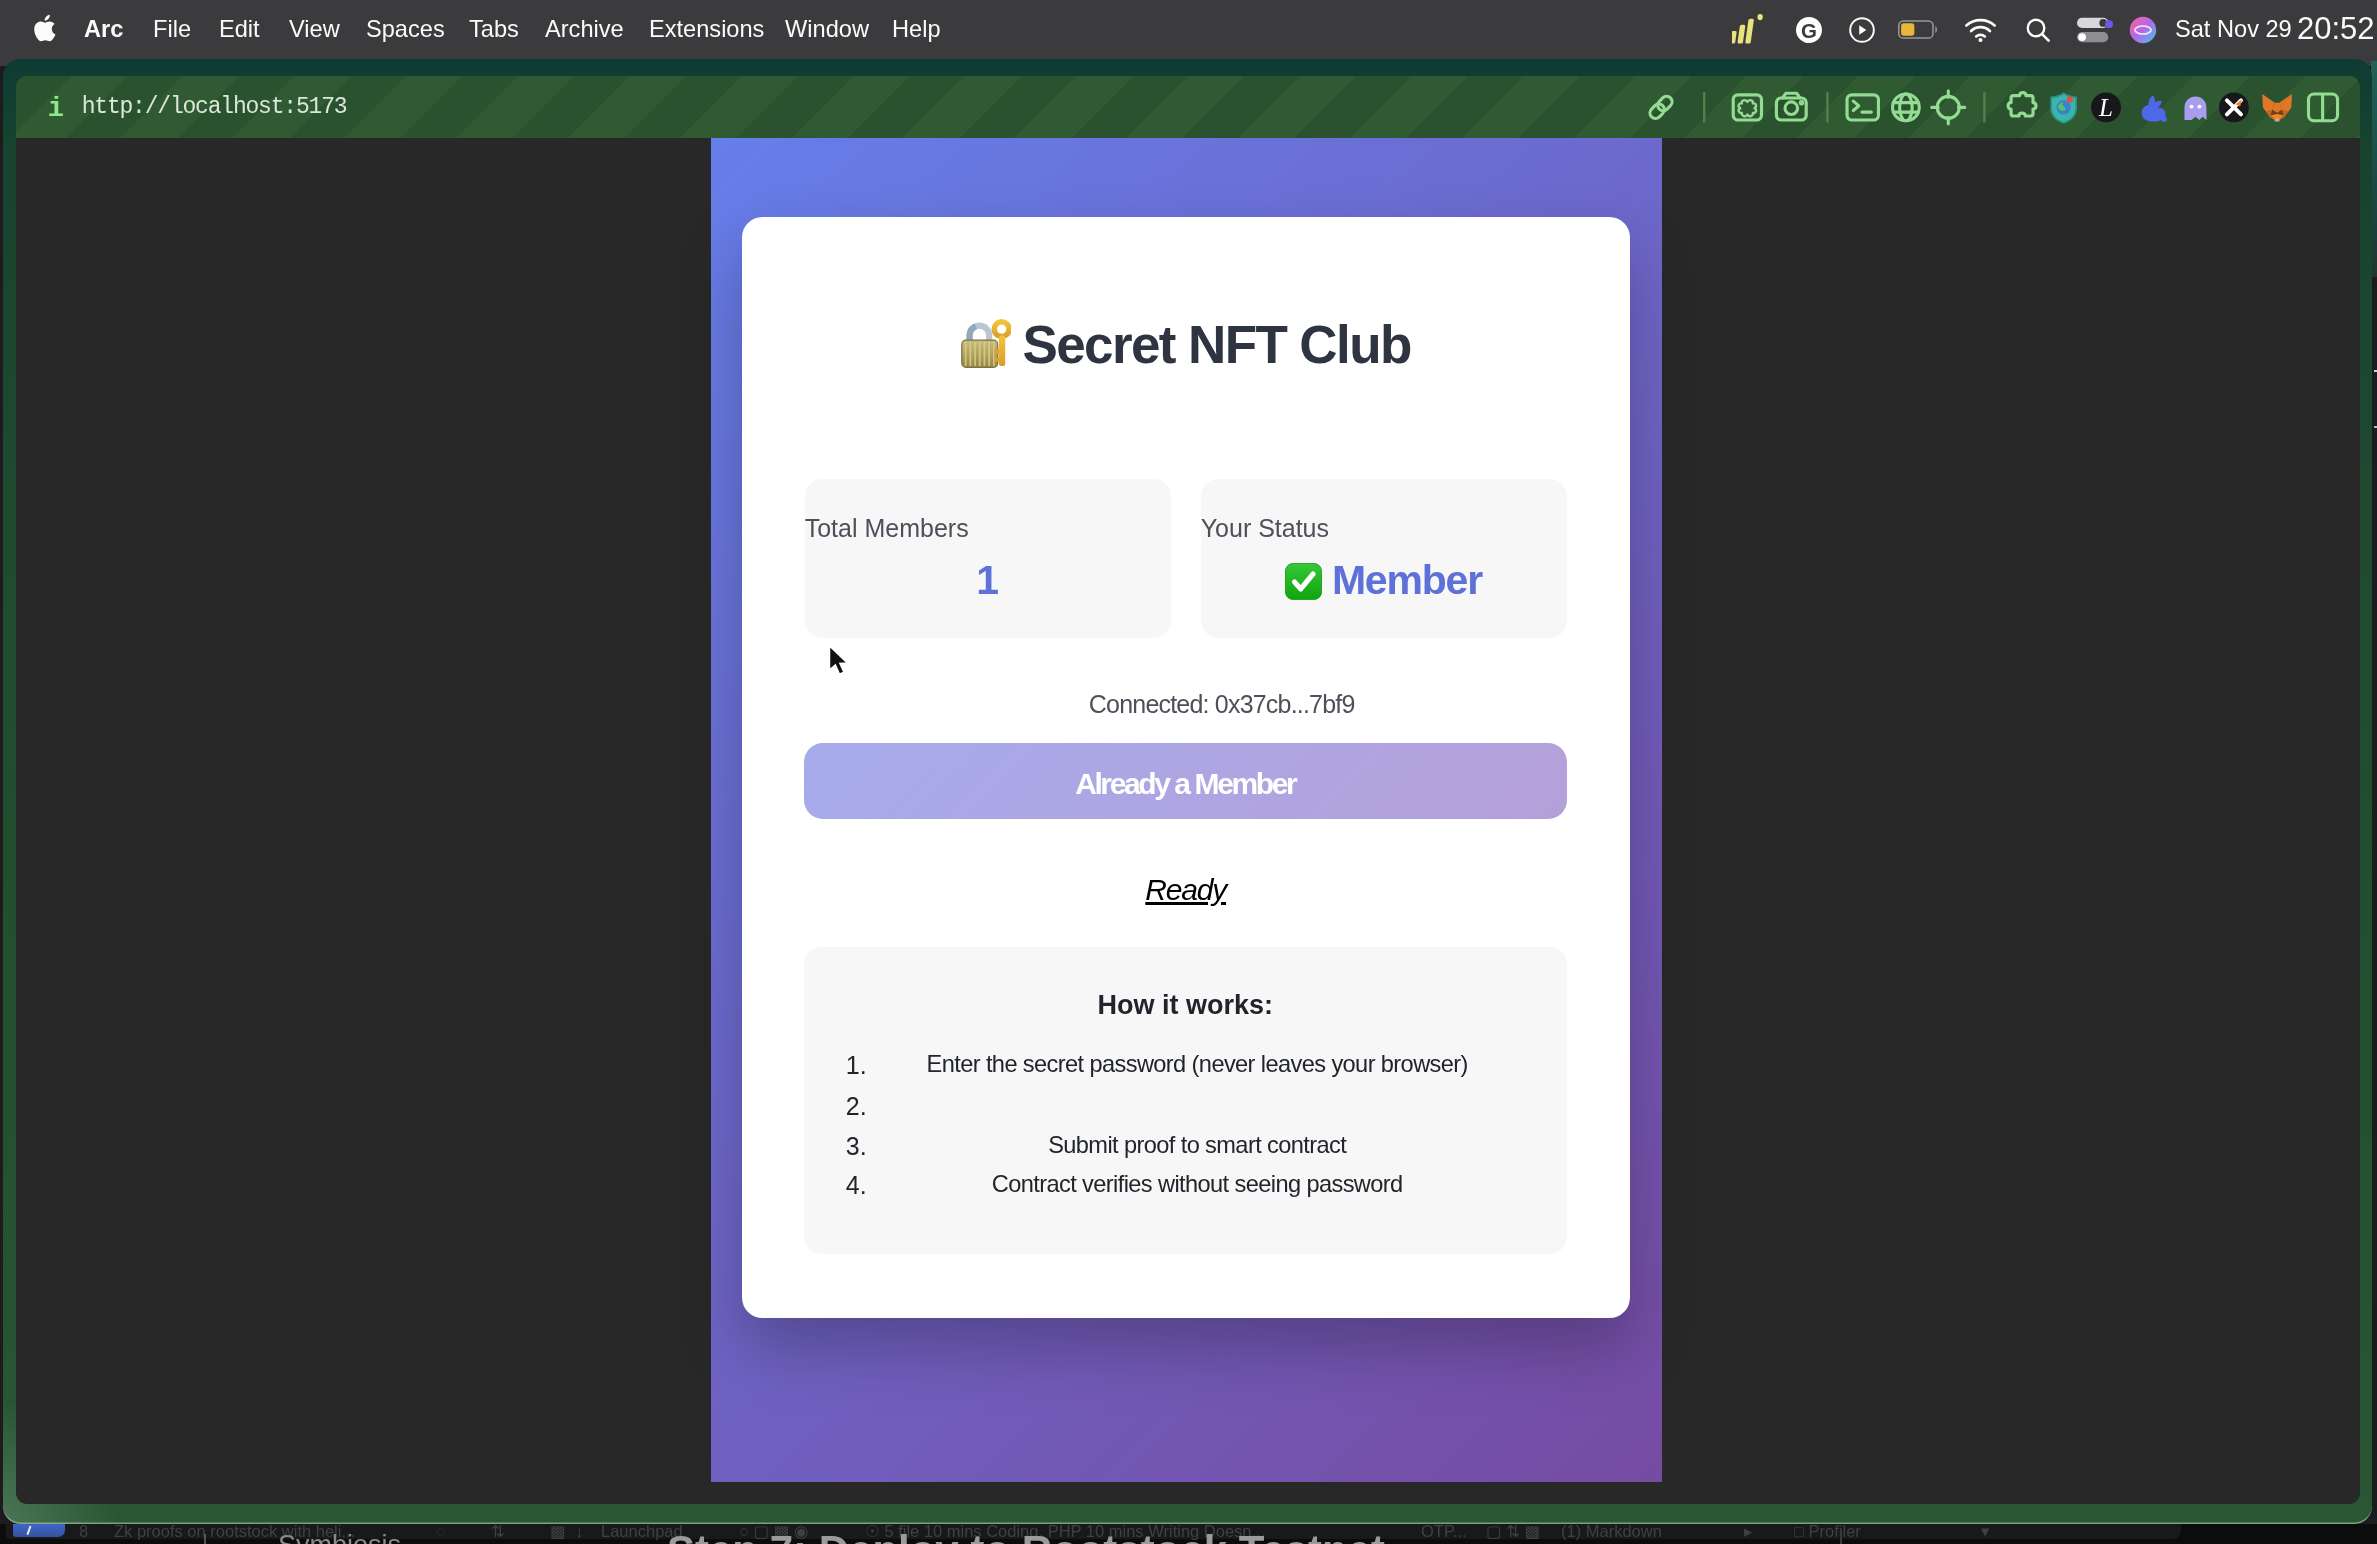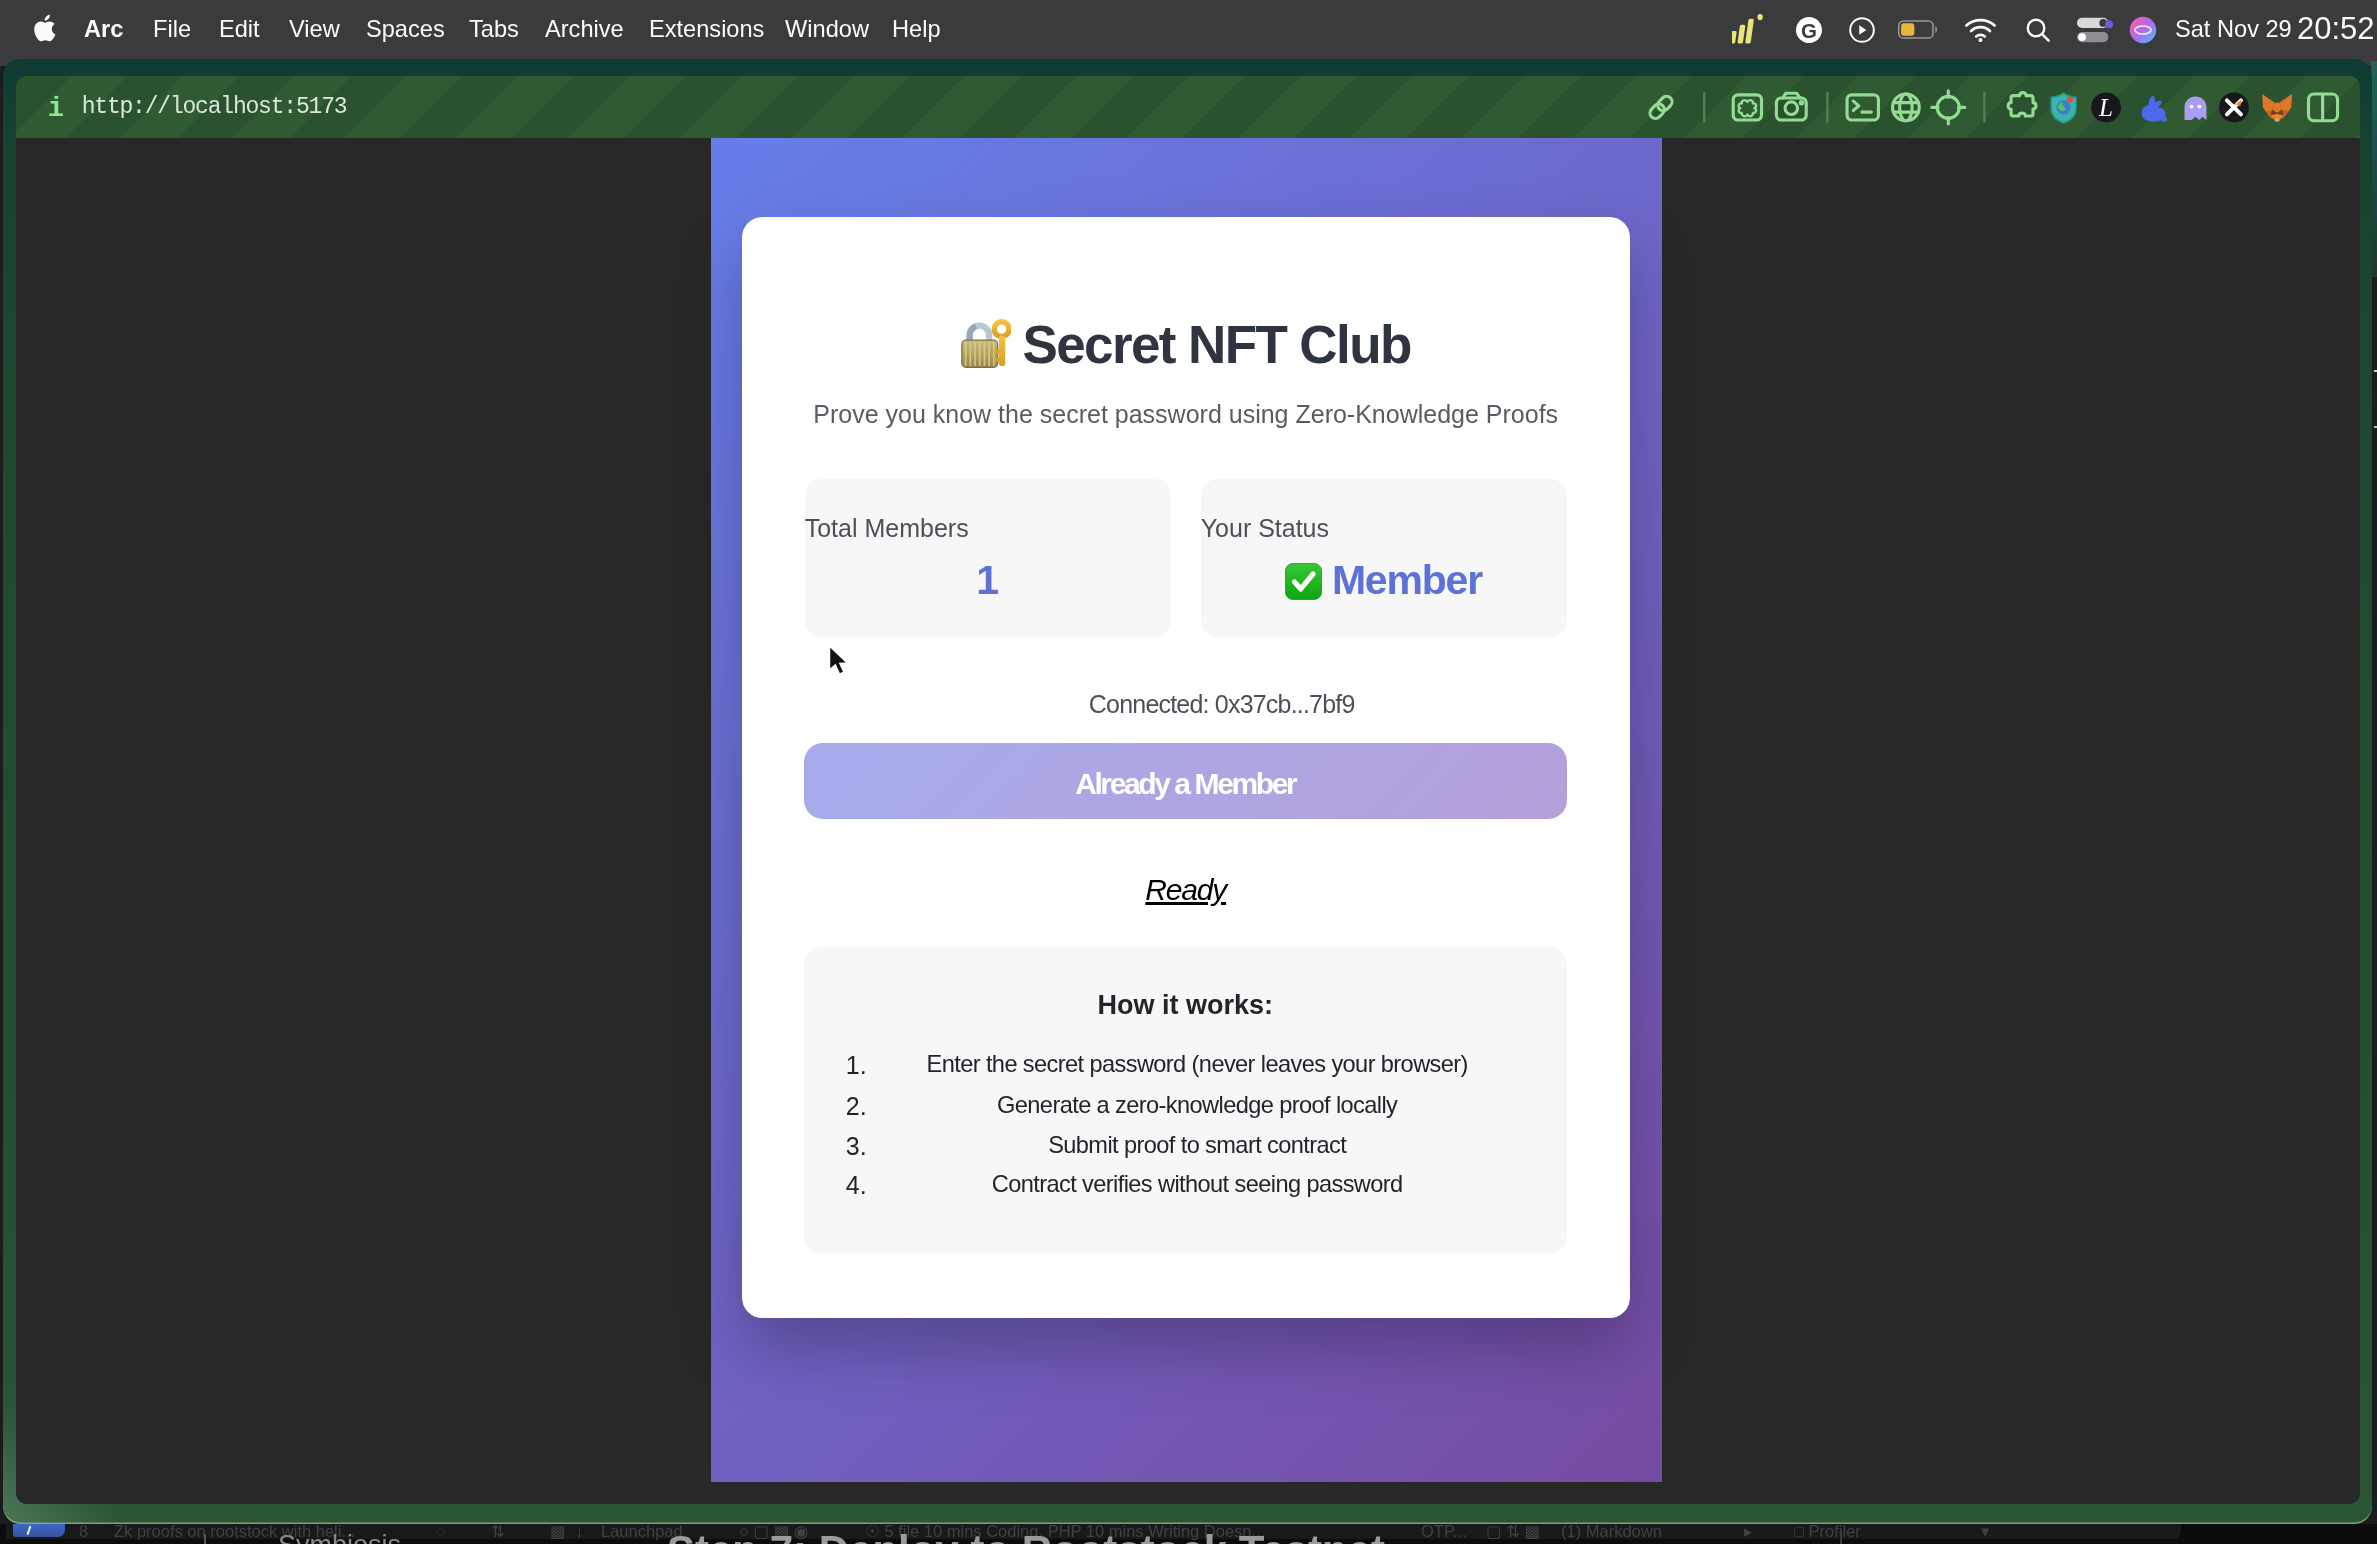--- a/index.html
+++ b/index.html
@@ -246,21 +246,20 @@
             <g stroke="#d8cd8f" stroke-width="2.2" opacity="0.85">
                   <path d="M6 29v31M12 29v31M18 29v31M24 29v31M30 29v31M36 29v31M42 29v31"></path>
                 </g>
             <rect x="1" y="27" width="46" height="35" rx="5.5" fill="none" stroke="#80703c" stroke-width="1.5"></rect>
             <g>
               <circle cx="52" cy="13" r="9.5" fill="none" stroke="url(#keygold)" stroke-width="7"></circle>
               <rect x="48.6" y="21" width="8" height="39" rx="2.5" fill="url(#keygold)"></rect>
               <path d="M48.6 39h-6v5.5h6zM48.6 49h-6v5.5h6z" fill="#dda426"></path>
             </g>
           </svg><span>Secret NFT Club</span></div>
-          <div id="subtitle">Prove you know the secret password using Zero-Knowledge Proofs</div>
           <div class="statbox" id="stat1">
             <div class="statlabel">Total Members</div>
             <div class="statvalue">1</div>
           </div>
           <div class="statbox" id="stat2">
             <div class="statlabel">Your Status</div>
             <div class="statvalue" style="letter-spacing:-1.2px"><svg width="37" height="37" viewBox="0 0 47 47" style="vertical-align:-5.5px;margin-right:9.4px">
               <defs>
                     <linearGradient id="chk" x1="0" y1="0" x2="0" y2="1">
                       <stop offset="0" stop-color="#37c837"></stop>
@@ -272,21 +271,20 @@
             </svg><span>Member</span></div>
           </div>
           <div id="connected">Connected: 0x37cb...7bf9</div>
           <div id="button">Already a Member</div>
           <div id="ready">Ready</div>
           <div id="howbox">
             <div id="howtitle">How it works:</div>
             <div class="linum" style="top:104px">1.</div>
               <div class="litext" style="top:104px">Enter the secret password (never leaves your browser)</div>
             <div class="linum" style="top:145px">2.</div>
-              <div class="litext" style="top:145px">Generate a zero-knowledge proof locally</div>
             <div class="linum" style="top:185px">3.</div>
               <div class="litext" style="top:185px">Submit proof to smart contract</div>
             <div class="linum" style="top:224px">4.</div>
               <div class="litext" style="top:224px">Contract verifies without seeing password</div>
           </div>
         </div>
       </div>
     </div>
   </div>
   <svg id="cursor" style="position:absolute;left:827px;top:644px" width="27" height="35" viewBox="0 0 34 44">

